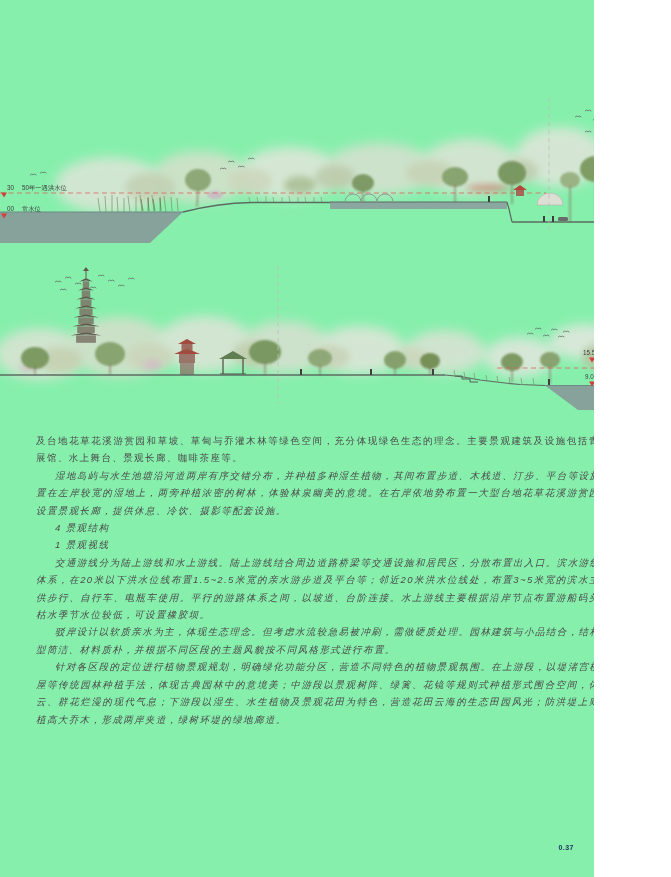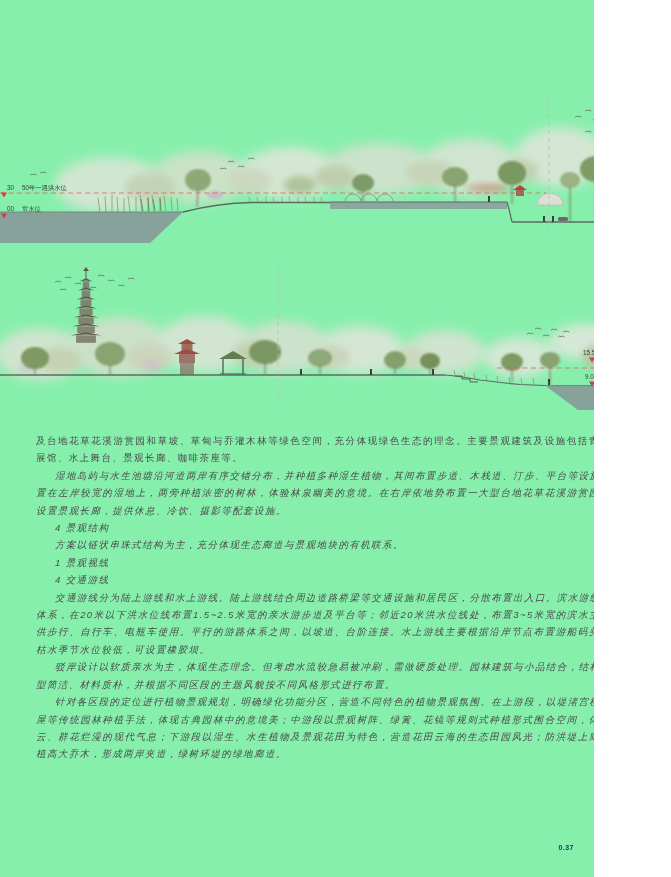--- a/index.html
+++ b/index.html
@@ -275,22 +275,20 @@
       <use href="#bird" x="128" y="15"></use>
         <use href="#bird" x="60" y="26"></use>
         <use href="#bird" x="90" y="24"></use>
     </g>
   </svg>
 
   <div class="textblock">
     <p class="cont">及台地花草花溪游赏园和草坡、草甸与乔灌木林等绿色空间，充分体现绿色生态的理念。主要景观建筑及设施包括青少年科普展馆、水上舞台、景观长廊、咖啡茶座等。</p>
     <p class="ind">湿地岛屿与水生池塘沿河道两岸有序交错分布，并种植多种湿生植物，其间布置步道、木栈道、汀步、平台等设施，栈道布置在左岸较宽的湿地上，两旁种植浓密的树林，体验林泉幽美的意境。在右岸依地势布置一大型台地花草花溪游赏园，花坛旁设置景观长廊，提供休息、冷饮、摄影等配套设施。</p>
     <p class="head">4 景观结构</p>
-    <p class="ind">方案以链状串珠式结构为主，充分体现生态廊道与景观地块的有机联系。</p>
     <p class="head">1 景观视线</p>
-    <p class="head">4 交通游线</p>
     <p class="ind">交通游线分为陆上游线和水上游线。陆上游线结合周边道路桥梁等交通设施和居民区，分散布置出入口。滨水游线根据岸线体系，在20米以下洪水位线布置1.5~2.5米宽的亲水游步道及平台等；邻近20米洪水位线处，布置3~5米宽的滨水主游路，可供步行、自行车、电瓶车使用。平行的游路体系之间，以坡道、台阶连接。水上游线主要根据沿岸节点布置游船码头。考虑到枯水季节水位较低，可设置橡胶坝。</p>
     <p class="ind">驳岸设计以软质亲水为主，体现生态理念。但考虑水流较急易被冲刷，需做硬质处理。园林建筑与小品结合，结构合理、造型简洁、材料质朴，并根据不同区段的主题风貌按不同风格形式进行布置。</p>
     <p class="ind">针对各区段的定位进行植物景观规划，明确绿化功能分区，营造不同特色的植物景观氛围。在上游段，以堤渚宫柳、拱桥纸屋等传统园林种植手法，体现古典园林中的意境美；中游段以景观树阵、绿篱、花镜等规则式种植形式围合空间，体现丽锦彤云、群花烂漫的现代气息；下游段以湿生、水生植物及景观花田为特色，营造花田云海的生态田园风光；防洪堤上则行列式种植高大乔木，形成两岸夹道，绿树环堤的绿地廊道。</p>
   </div>
 
   <div class="pagenum">0.37</div>
 </div>
 
 </body></html>

